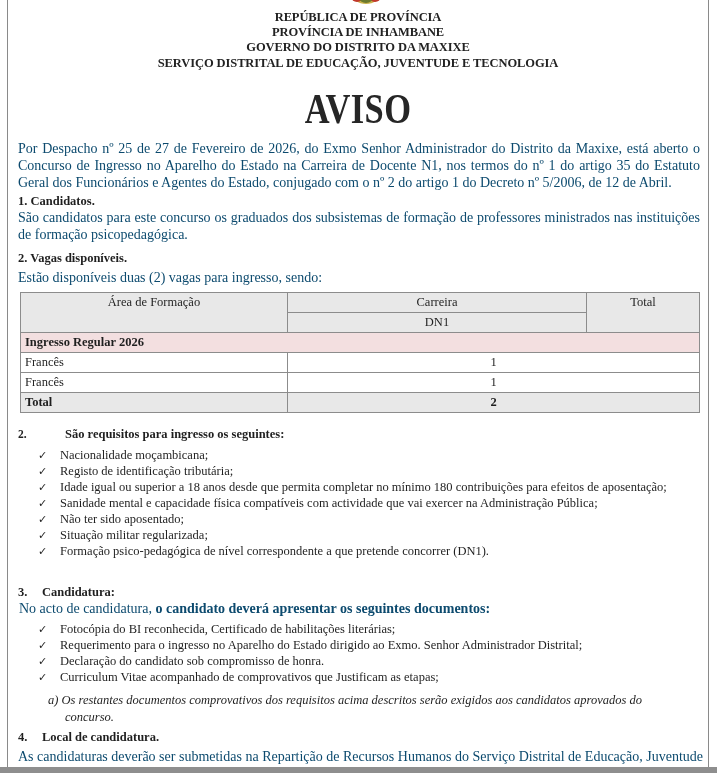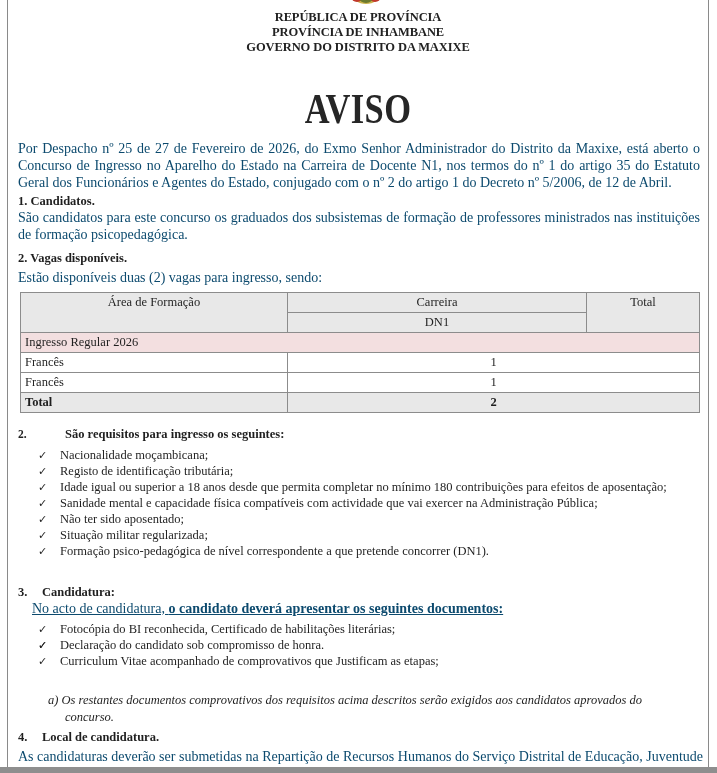--- a/index.html
+++ b/index.html
@@ -37,21 +37,21 @@
       position:absolute; left:10px; font-weight:bold; font-size:12.5px; line-height:17px; color:#1f1f1f;
     }
     table.vagas {
       position:absolute; left:12px; top:292px; width:680px; border-collapse:collapse;
       font-size:12.5px; color:#1f1f1f;
     }
     table.vagas td {
       border:1px solid #8c8c8c; padding:0 4px; height:19px; line-height:19px;
     }
     .th { background:#e8e8e8; font-weight:normal; text-align:center; vertical-align:top; }
-    .group { background:#f3dfe0; font-weight:normal; text-align:left;margin-top:41px; }
+    .group { background:#f3dfe0; font-weight:bold; text-align:left;margin-top:41px; }
     .total-row td { background:#e8e8e8; font-weight:bold; }
     .center { text-align:center; }
     .list {
       position:absolute; left:30px; width:662px; font-size:12.5px; line-height:16px; color:#1f1f1f;
       margin:0; padding:0; list-style:none;
     }
     .list li { position:relative; padding-left:22px; text-align:justify; }
     .check { position:absolute; left:0; top:0; font-size:11px; }
     .num { display:inline-block; width:24px; }
     .italic-note {
@@ -69,20 +69,21 @@
   <svg class="emblem" viewBox="0 0 36 18">
     <ellipse cx="18" cy="6" rx="14" ry="10" fill="#c9b24a"></ellipse>
     <ellipse cx="9" cy="8" rx="6" ry="6" fill="#c0392b"></ellipse>
     <ellipse cx="27" cy="8" rx="6" ry="6" fill="#c0392b"></ellipse>
     <ellipse cx="18" cy="9" rx="7" ry="6" fill="#6b7a2e"></ellipse>
   </svg>
 
   <div class="header" style="top:10px;">REPÚBLICA DE PROVÍNCIA</div>
   <div class="header" style="top:25px;">PROVÍNCIA DE INHAMBANE</div>
   <div class="header" style="top:40px;">GOVERNO DO DISTRITO DA MAXIXE</div>
+  <div class="header" style="top:56px;">SERVIÇO DISTRITAL DE EDUCAÇÃO, JUVENTUDE E TECNOLOGIA</div>
 
   <div class="title">AVISO</div>
 
   <div class="para" style="top:140px;">Por Despacho nº 25 de 27 de Fevereiro de 2026, do Exmo Senhor Administrador do Distrito da Maxixe, está aberto o Concurso de Ingresso no Aparelho do Estado na Carreira de Docente N1, nos termos do nº 1 do artigo 35 do Estatuto Geral dos Funcionários e Agentes do Estado, conjugado com o nº 2 do artigo 1 do Decreto nº 5/2006, de 12 de Abril.</div>
 
   <div class="h" style="top:193px;">1. Candidatos.</div>
   <div class="para" style="top:209px;">São candidatos para este concurso os graduados dos subsistemas de formação de professores ministrados nas instituições de formação psicopedagógica.</div>
 
   <div class="h" style="top:250px;">2. Vagas disponíveis.</div>
   <div class="para" style="top:269px;">Estão disponíveis duas (2) vagas para ingresso, sendo:</div>
@@ -125,27 +126,27 @@
     <li><span class="check">✓</span><span>Idade igual ou superior a 18 anos desde que permita completar no mínimo 180 contribuições para efeitos de aposentação;</span></li>
     <li><span class="check">✓</span><span>Sanidade mental e capacidade física compatíveis com actividade que vai exercer na Administração Pública;</span></li>
     <li><span class="check">✓</span><span>Não ter sido aposentado;</span></li>
     <li><span class="check">✓</span><span>Situação militar regularizada;</span></li>
     <li><span class="check">✓</span><span>Formação psico-pedagógica de nível correspondente a que pretende concorrer (DN1).</span></li>
   </ul>
 
   <div class="h" style="top:584px;">
     <span class="num">3.</span><span>Candidatura:</span>
   </div>
-  <div class="para" style="top:600px; left:24px;text-decoration:underline;">
+  <div class="para" style="top:600px; left:11px;">
     <span>No acto de candidatura, </span><b class="inline">o candidato deverá apresentar os seguintes documentos:</b>
   </div>
 
   <ul class="list" style="top:621px;">
     <li><span class="check">✓</span><span>Fotocópia do BI reconhecida, Certificado de habilitações literárias;</span></li>
-    <li><span class="check">✓</span></li>
+    <li><span class="check">✓</span><span>Requerimento para o ingresso no Aparelho do Estado dirigido ao Exmo. Senhor Administrador Distrital;</span></li>
     <li><span class="check">✓</span><span>Declaração do candidato sob compromisso de honra.</span></li>
     <li><span class="check">✓</span><span>Curriculum Vitae acompanhado de comprovativos que Justificam as etapas;</span></li>
   </ul>
 
   <div class="italic-note" style="top:692px;">
     <span>a) Os restantes documentos comprovativos dos requisitos acima descritos serão exigidos aos candidatos aprovados do</span>
     <span class="cont">concurso.</span>
   </div>
 
   <div class="h" style="top:729px;">

